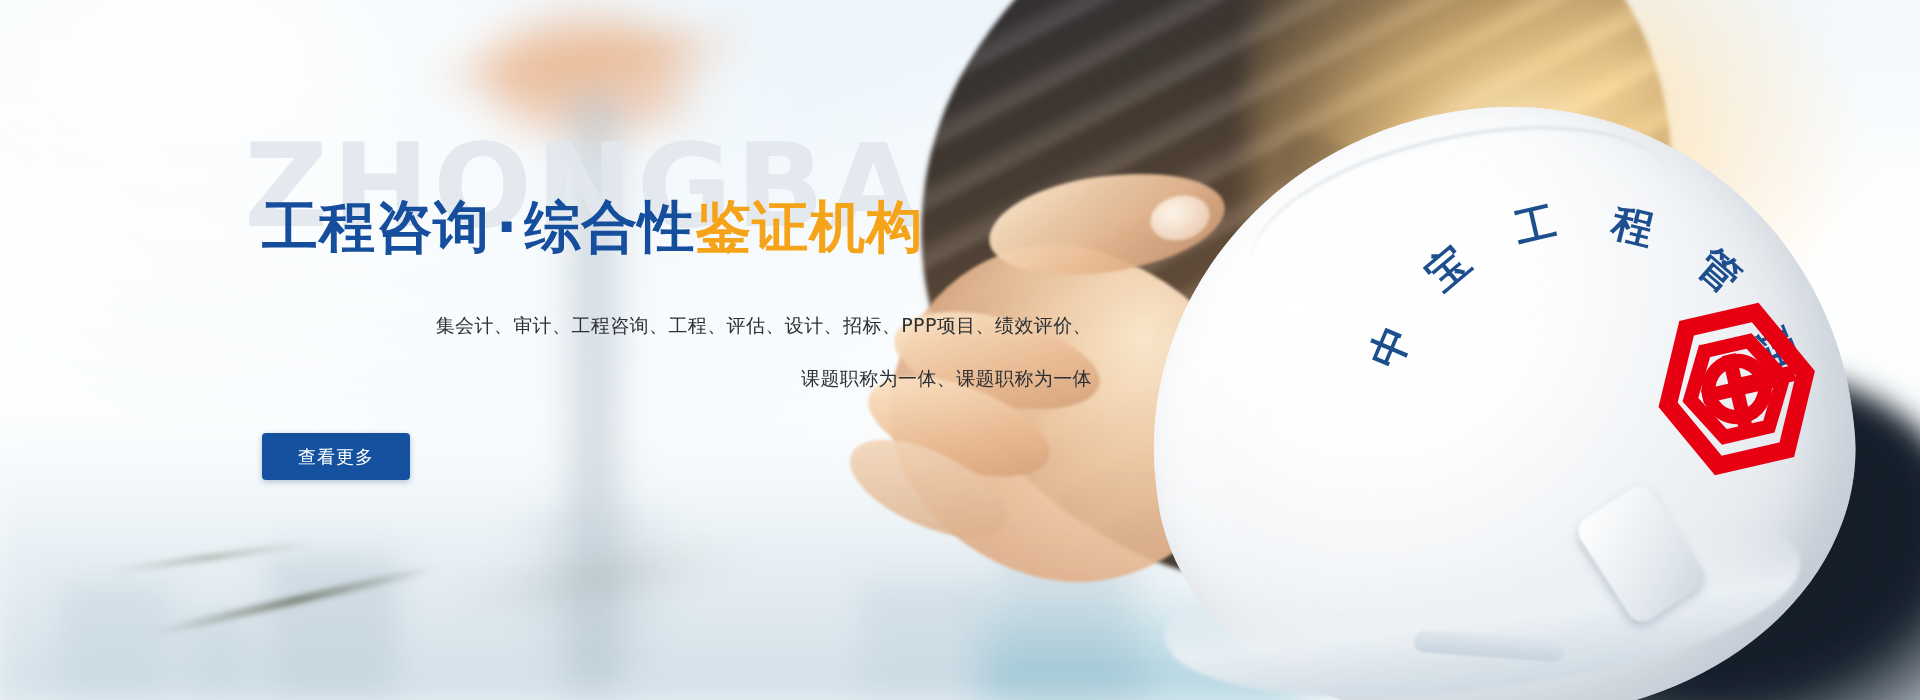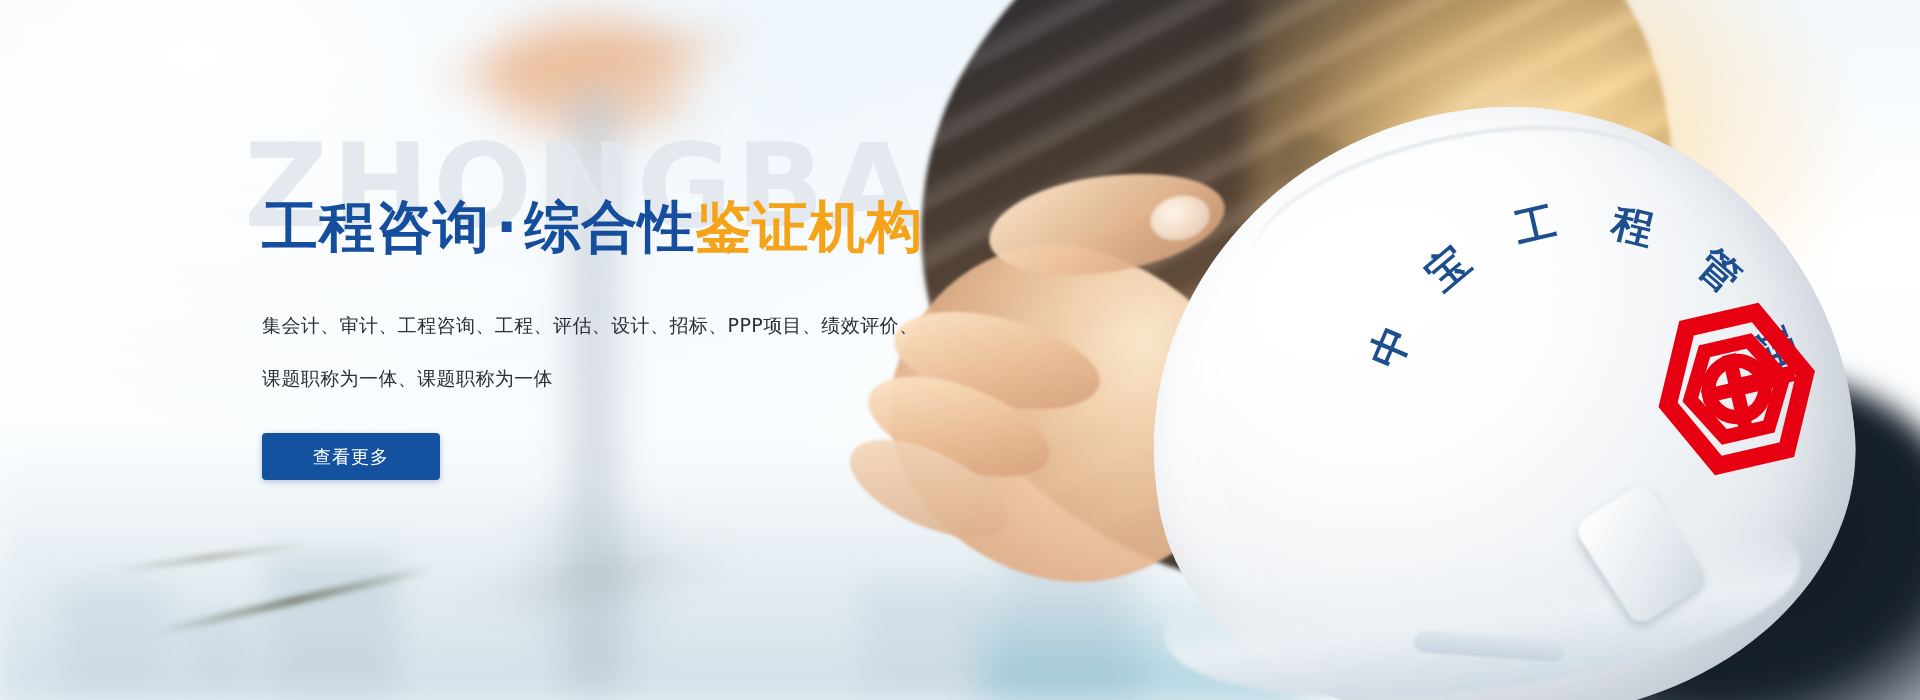--- a/index.html
+++ b/index.html
@@ -247,26 +247,27 @@
   .hl-dot    { color:#164e9e; padding:0 6px; }
 
   .desc {
     margin-top:36px;
     font-family:"DejaVu Sans","Liberation Sans",sans-serif;
     font-size:19px;
     line-height:53px;
     color:#2c2f33;
     letter-spacing:.4px;
     white-space:nowrap;
+    text-align:right;
   }
 
   .btn {
     margin-top:28px;
     display:inline-block;
-    width:178px; height:47px;
+    width:148px; height:47px;
     line-height:47px;
     text-align:center;
     background:#14529f;
     color:#ffffff;
     font-size:18px;
     font-family:"DejaVu Sans","Liberation Sans",sans-serif;
     border-radius:4px;
     border:none;
     cursor:pointer;
     letter-spacing:1px;

